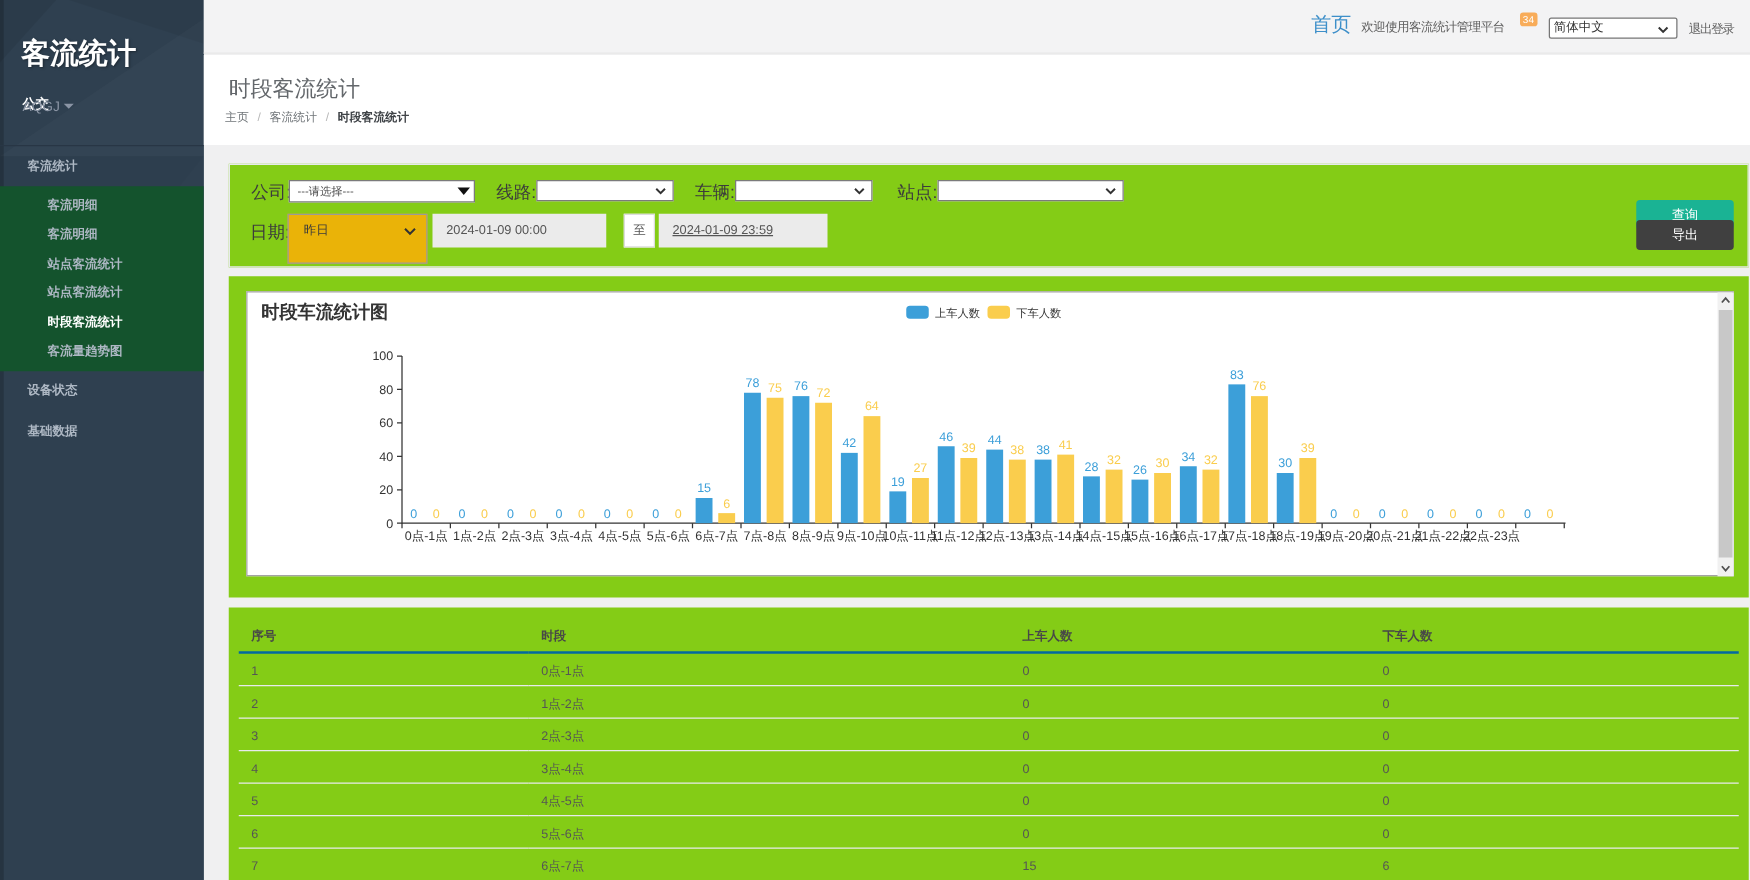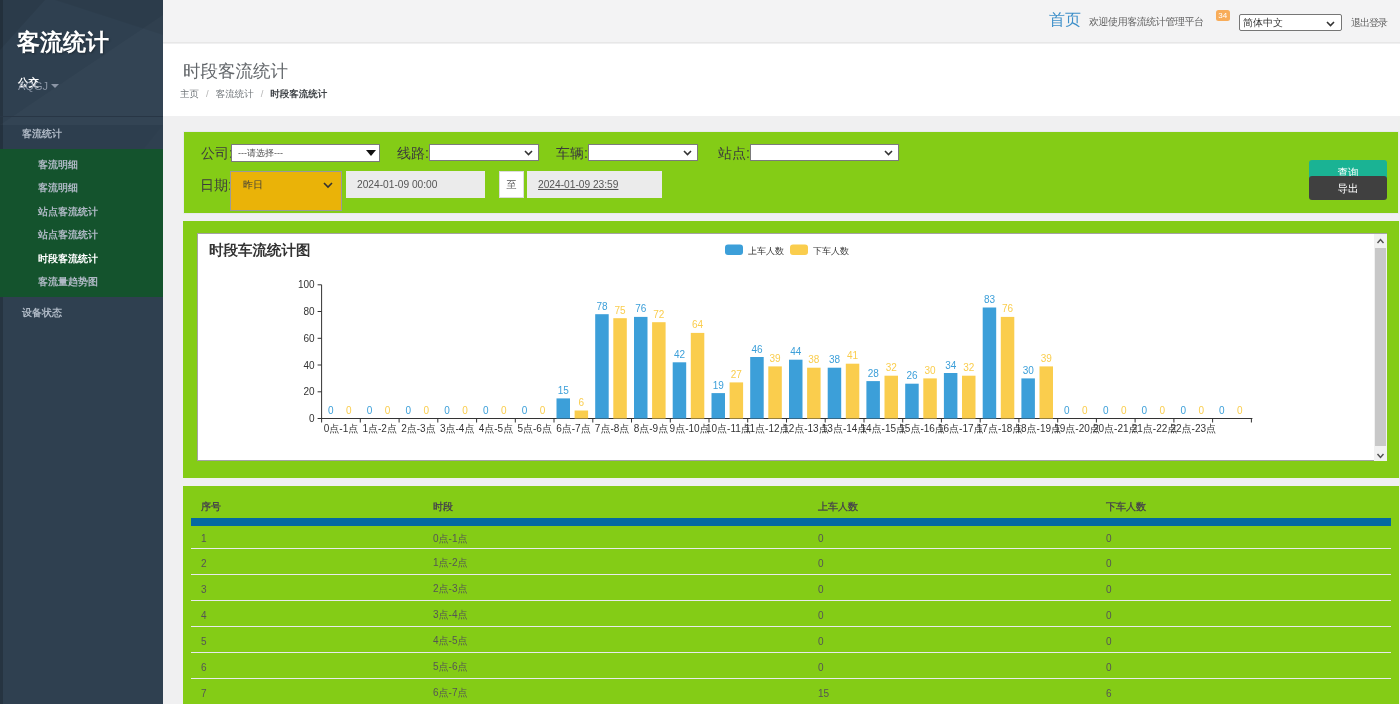--- a/index.html
+++ b/index.html
@@ -54,21 +54,21 @@
 .btn { position:absolute; left:1309px; width:78px; height:24px; border-radius:3px; color:#fff; font-size:10.5px; text-align:center; line-height:24px; }
 
 
 #chartbox { position:absolute; left:14px; top:12px; width:1190px; height:228px; border:1px solid #a3a3a3; background:#fff; }
 #sbar { position:absolute; left:1176px; top:0; width:13px; height:227px; background:#f1f1f1; }
 #sbar .arr { position:absolute; left:0; width:13px; height:13px; }
 #sbar .thumb { position:absolute; left:1px; top:14px; width:11px; height:198px; background:#c8c8c8; }
 
 
 #tpanel table { border-collapse:collapse; width:1200px; margin-left:8px; table-layout:fixed; font-size:10px; color:#555; }
-#tpanel th { text-align:left; font-weight:bold; color:#484848; height:36px; padding:10px 0 0 10px; border-bottom:8px solid #0369a1; vertical-align:middle; }
+#tpanel th { text-align:left; font-weight:bold; color:#484848; height:36px; padding:10px 0 0 10px; border-bottom:2px solid #0369a1; vertical-align:middle; }
 #tpanel td { height:26px; padding:4px 0 0 10px; border-bottom:1px solid #e7eaec; vertical-align:middle; }
 </style>
 </head>
 <body>
 
 <div id="sidebar" class="abs">
   <svg class="pat" width="163" height="704" viewBox="0 0 163 704">
     <rect x="0" y="0" width="163" height="704" fill="#2f4050"></rect>
     <polygon points="0,125 163,15 163,125" fill="#ffffff" opacity="0.025"></polygon>
     <polygon points="55,0 163,0 163,35" fill="#000000" opacity="0.05"></polygon>
@@ -82,20 +82,21 @@
   <div class="nav1" style="top:116px;border-top:1px solid #283645;">客流统计</div>
   <div class="nav2block">
     <div class="nav2">客流明细</div>
     <div class="nav2">客流明细</div>
     <div class="nav2">站点客流统计</div>
     <div class="nav2">站点客流统计</div>
     <div class="nav2 on">时段客流统计</div>
     <div class="nav2">客流量趋势图</div>
   </div>
   <div class="nav1" style="top:296px;">设备状态</div>
+  <div class="nav1" style="top:329px;">基础数据</div>
 </div>
 
 <div id="topbar" class="abs">
   <div id="homelink">首页</div>
   <div id="welcome">欢迎使用客流统计管理平台</div>
   <div id="badge">34</div>
   <div id="lang">简体中文
     <svg style="position:absolute;right:6px;top:6px;" width="9" height="6" viewBox="0 0 9 6">
         <path d="M1 1 L4.5 4.5 L8 1" fill="none" stroke="#333" stroke-width="1.6"></path>
       </svg>

